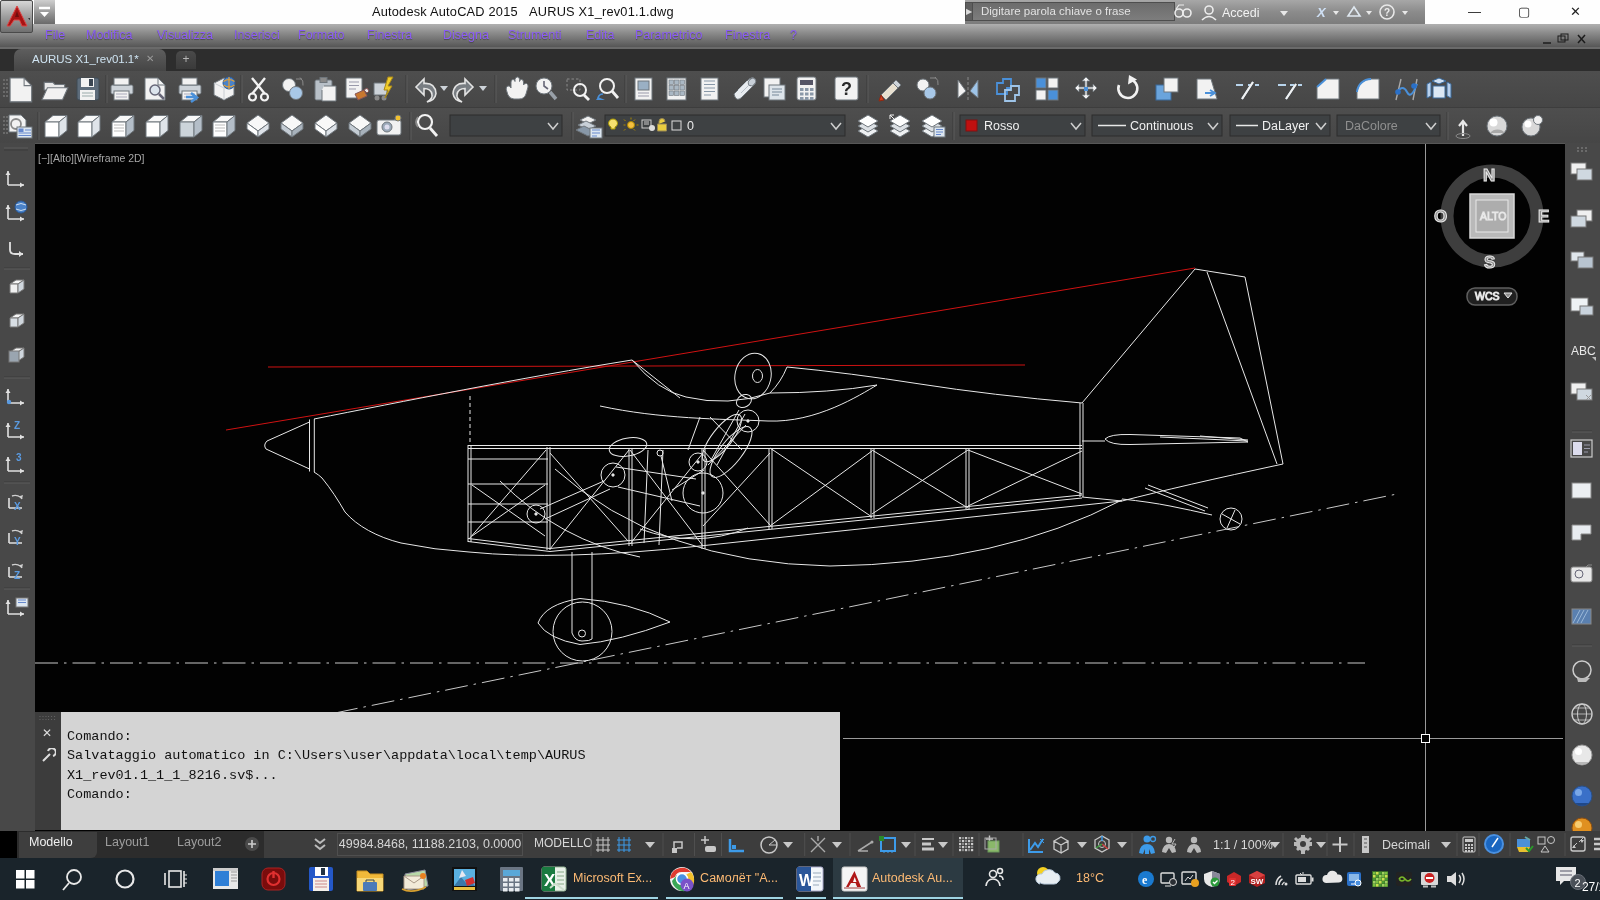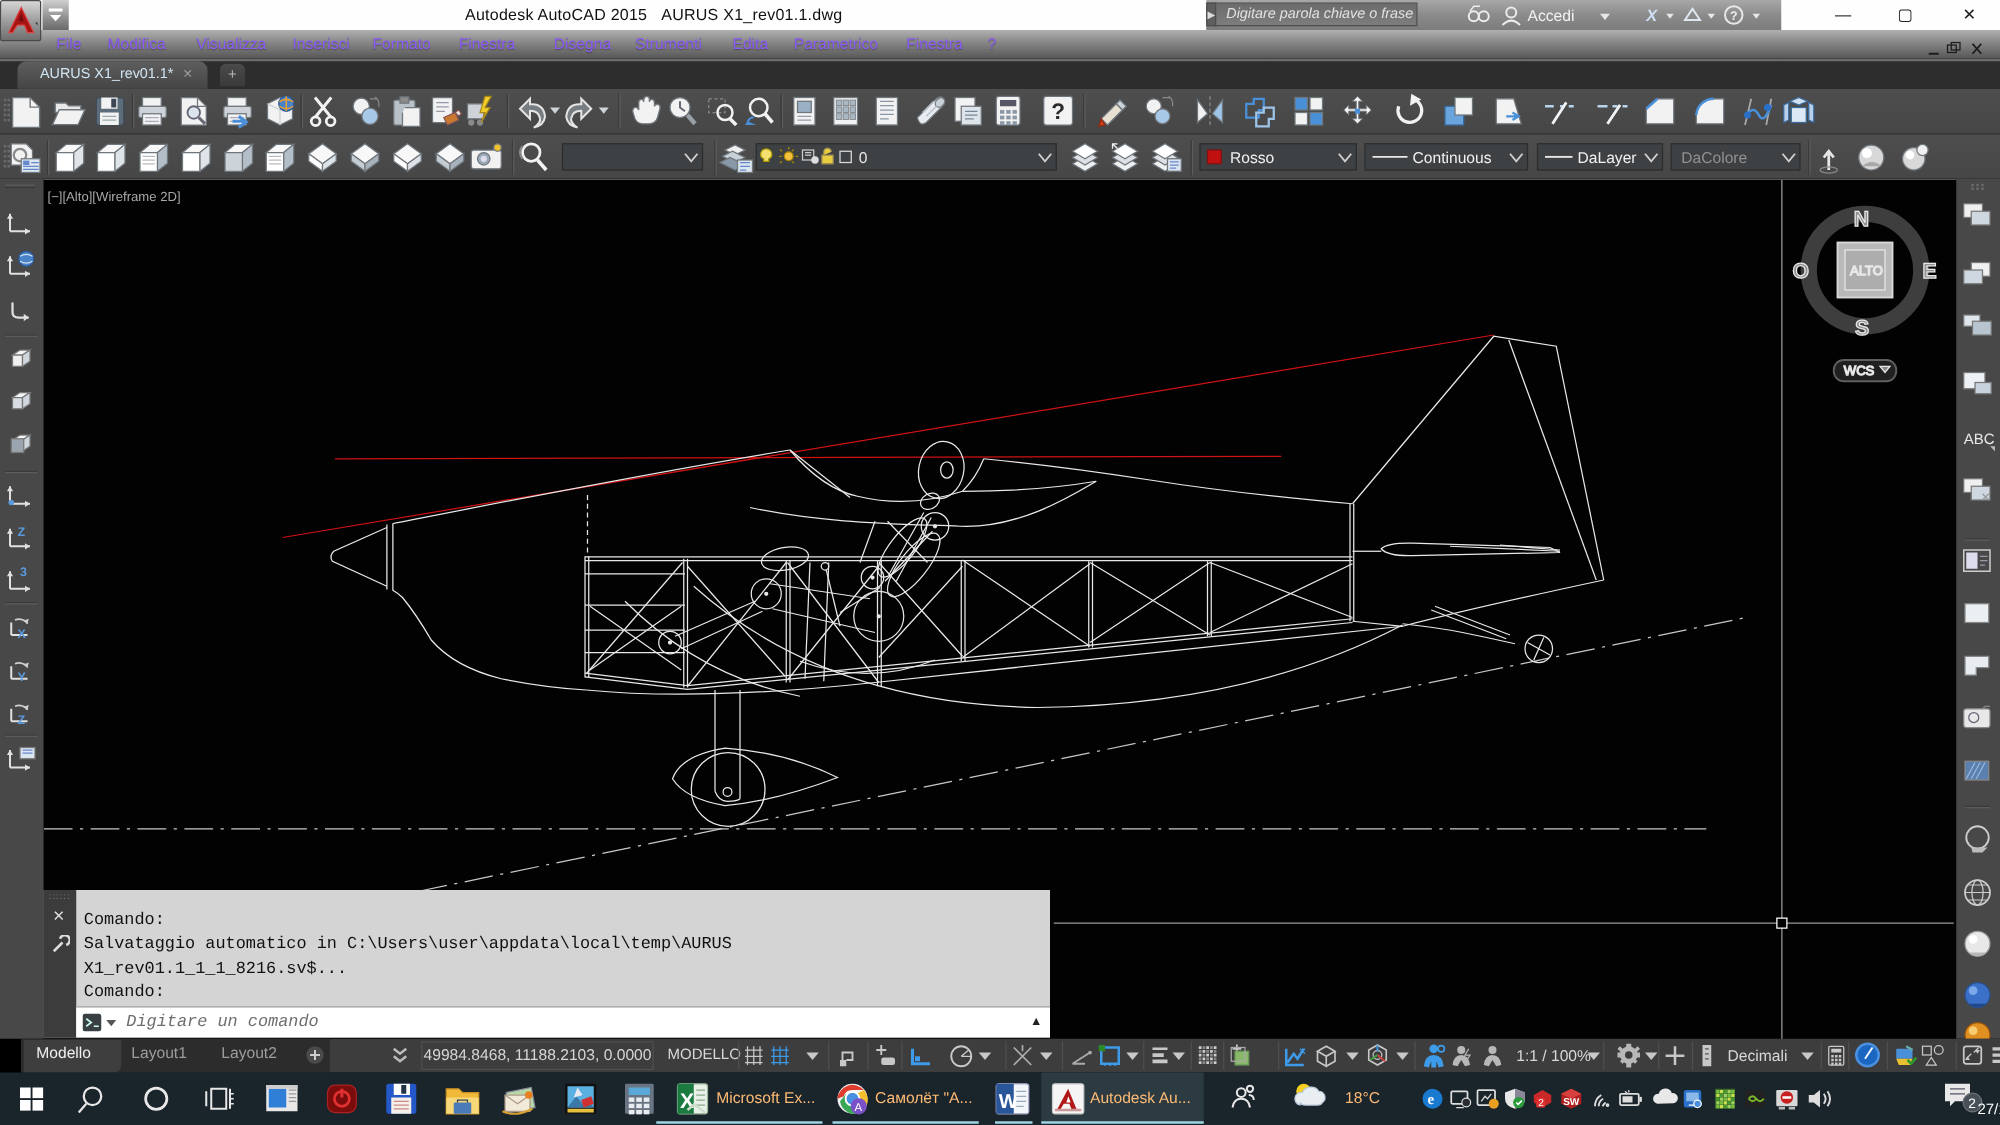--- a/index.html
+++ b/index.html
@@ -2,21 +2,21 @@
 <html><head><meta charset="utf-8">
 <style>
 *{margin:0;padding:0;box-sizing:border-box}
 html,body{width:1600px;height:900px;overflow:hidden;background:#000;font-family:"Liberation Sans",sans-serif}
 .abs{position:absolute}
 #page{position:relative;width:1600px;height:900px}
 
 #titlebar{left:0;top:0;width:1600px;height:24px;background:#fefefe}
 #title-text{left:372px;top:4px;font-size:12.8px;color:#111;letter-spacing:.2px}
 #infocenter{left:965px;top:0;width:460px;height:24px;background:linear-gradient(#a7a7a7,#8b8b8b 50%,#7c7c7c);display:flex;align-items:center}
-#searchbox{left:7px;top:2px;width:162px;height:19px;background:linear-gradient(#6c6c6c,#7d7d7d);border:1px solid #4e4e4e;color:#e2e2e2;font-style:italic;font-size:11.5px;padding:2px 0 0 8px}
+#searchbox{left:7px;top:2px;width:203px;height:19px;background:linear-gradient(#6c6c6c,#7d7d7d);border:1px solid #4e4e4e;color:#e2e2e2;font-size:11.5px;padding:2px 0 0 8px}
 #srchbtn{left:0;top:2px;width:8px;height:19px;background:#5f5f5f;border:1px solid #4e4e4e;color:#ddd;font-size:8px;line-height:17px;text-align:center}
 .ic-txt{color:#f2f2f2;font-size:12.5px}
 
 .winbtn{top:4px;color:#222;font-size:13px}
 
 #menubar{left:0;top:24px;width:1600px;height:23px;background:linear-gradient(#b0b0b0,#8a8a8a 40%,#5f5f5f 90%,#565656)}
 .menu{position:absolute;top:28px;color:#8b5cf6;font-size:12.5px;text-shadow:0 1px 1px rgba(0,0,0,.35)}
 
 #abtn{left:0;top:0;width:33px;height:33px;background:linear-gradient(#d6d6d6,#9e9e9e 50%,#6f6f6f);border:1px solid #4a4a4a;border-radius:2px}
 #aqbtn{left:34px;top:0;width:21px;height:24px;background:linear-gradient(#cfcfcf,#8f8f8f 60%,#6a6a6a)}
@@ -749,30 +749,20 @@
       <div class="abs" style="left:4px;top:2px;width:18px;height:8px;color:#888;font-size:7px;letter-spacing:1px">::::::</div>
       <div class="abs" style="left:7px;top:14px;color:#ddd;font-size:12px">✕</div>
       <svg class="abs" style="left:5px;top:36px" width="16" height="16">
           <path d="M3,13 L10,6 M8,3 a4,4 0 1,1 5,5" stroke="#ddd" stroke-width="2" fill="none"></path>
         </svg>
     </div>
     <div class="abs" id="cmdtext">Comando:
 Salvataggio automatico in C:\Users\user\appdata\local\temp\AURUS
 X1_rev01.1_1_1_8216.sv$...
 Comando:</div>
-    <div class="abs" id="cmdinput">
-      <svg class="abs" style="left:5px;top:4px" width="30" height="16">
-        <rect x="0" y="1" width="15" height="14" rx="2" fill="#384044"></rect>
-        <path d="M3,5 l4,3 -4,3" stroke="#cfe" stroke-width="1.3" fill="none"></path>
-          <path d="M9,11 h4" stroke="#cfe" stroke-width="1.3"></path>
-        <path d="M19,6 l4,5 4,-5z" fill="#555"></path>
-      </svg>
-      <div class="abs" id="cmdprompt" style="left:40px">Digitare un comando</div>
-      <div class="abs" style="right:6px;top:6px;color:#222;font-size:10px">▲</div>
-    </div>
   </div>
 
   <div class="abs" id="statusbar">
     <div class="abs" id="stabs"></div>
     <div class="abs" style="left:2px;top:1px;width:78px;height:26px;background:#3e3e3e;border-radius:0 0 6px 0"></div>
       <div class="abs ltab" style="left:12px;color:#f0f0f0">Modello</div>
     <div class="abs ltab" style="left:88px">Layout1</div>
     <div class="abs ltab" style="left:160px">Layout2</div>
     <svg class="abs" style="left:226px;top:5px" width="20" height="18">
         <circle cx="9" cy="8" r="7" fill="#4a4a4a"></circle>

